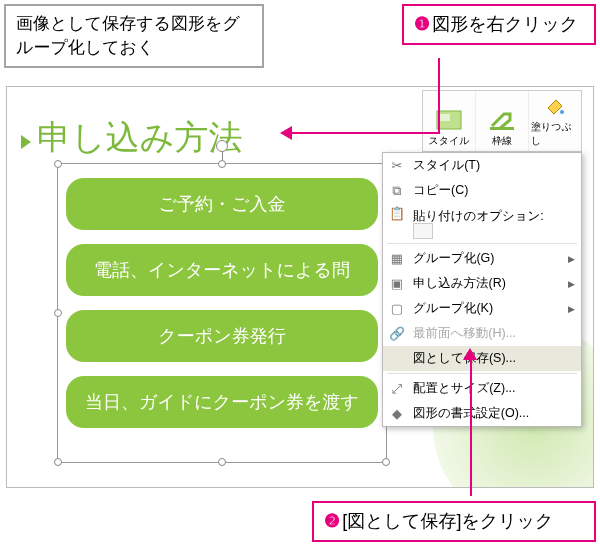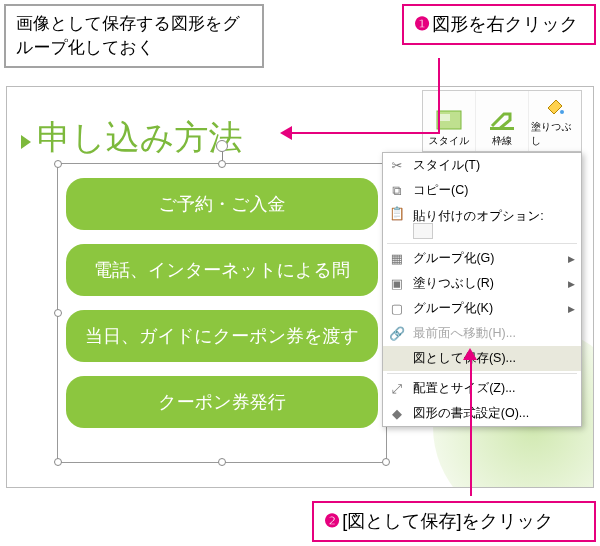--- a/index.html
+++ b/index.html
@@ -215,24 +215,24 @@
     <div class="sel-handle" style="bottom:-4px;left:50%;margin-left:-4px"></div>
     <div class="sel-handle" style="bottom:-4px;right:-4px"></div>
 
     <div class="shape-bar">
         <span>ご予約・ご入金</span>
       </div>
     <div class="shape-bar">
         <span>電話、インターネットによる問</span>
       </div>
     <div class="shape-bar">
-        <span>当日、ガイドにクーポン券を渡す</span>
+        <span>クーポン券発行</span>
       </div>
     <div class="shape-bar">
-        <span>クーポン券発行</span>
+        <span>当日、ガイドにクーポン券を渡す</span>
       </div>
   </div>
 </div>
 
 <div class="mini-toolbar">
   <div class="mini-btn">
     <div class="mini-icon">
       <svg width="26" height="20">
           <rect x="1" y="1" width="24" height="18" fill="#bfe08f" stroke="#7db93c"></rect>
           <rect x="4" y="4" width="10" height="7" fill="#fff" opacity="0.6"></rect>
@@ -275,21 +275,21 @@
     <div class="paste-sub"></div>
   </div>
   <div class="menu-sep"></div>
   <div class="menu-item">
     <span class="menu-icon">▦</span>
     <span>グループ化(G)</span>
     <span class="menu-arrow">▶</span>
   </div>
   <div class="menu-item">
     <span class="menu-icon">▣</span>
-    <span>塗りつぶし(R)</span>
+    <span>申し込み方法(R)</span>
     <span class="menu-arrow">▶</span>
   </div>
   <div class="menu-item">
     <span class="menu-icon">▢</span>
     <span>グループ化(K)</span>
     <span class="menu-arrow">▶</span>
   </div>
   <div class="menu-item disabled">
     <span class="menu-icon">🔗</span>
     <span>最前面へ移動(H)...</span>

